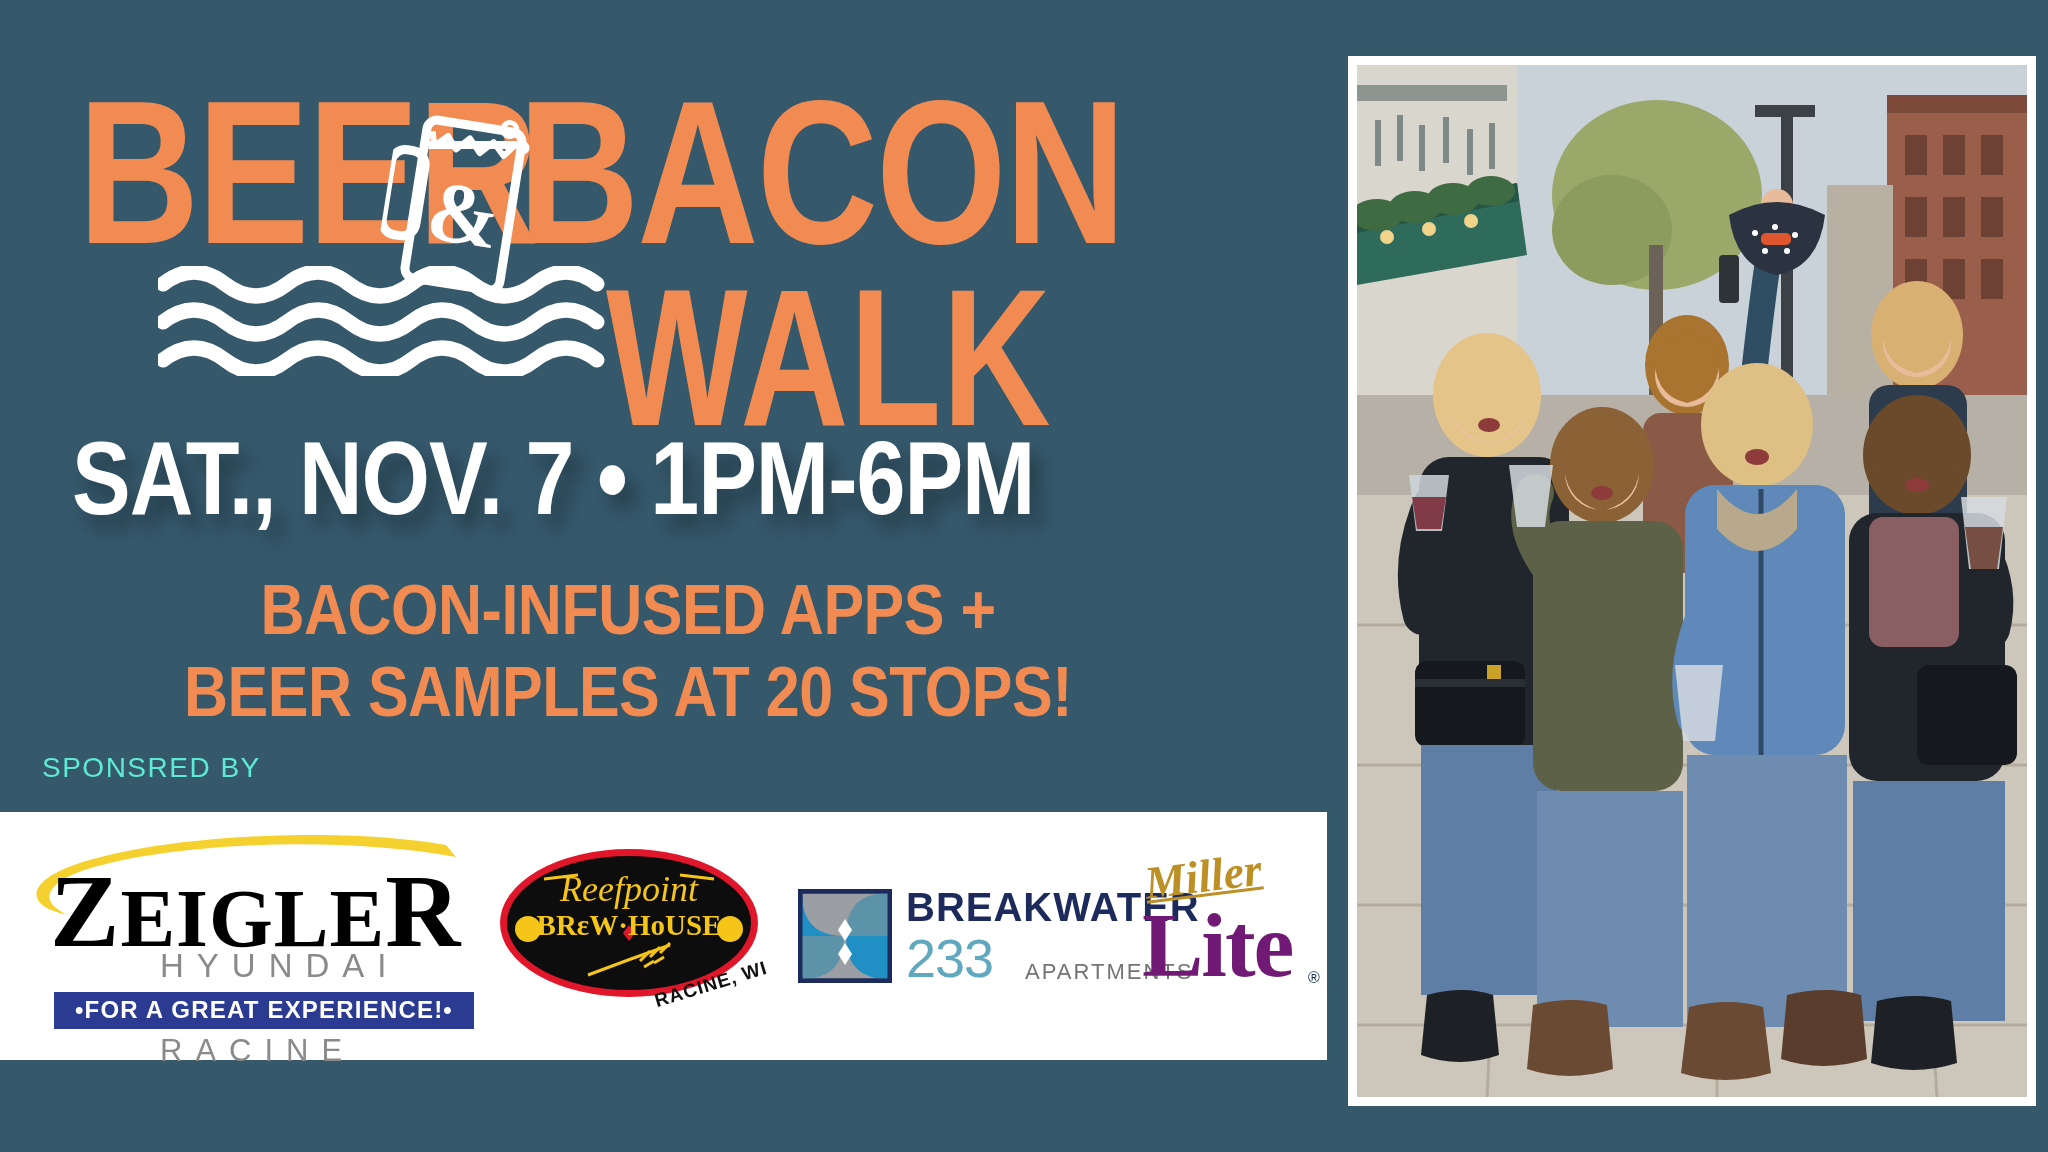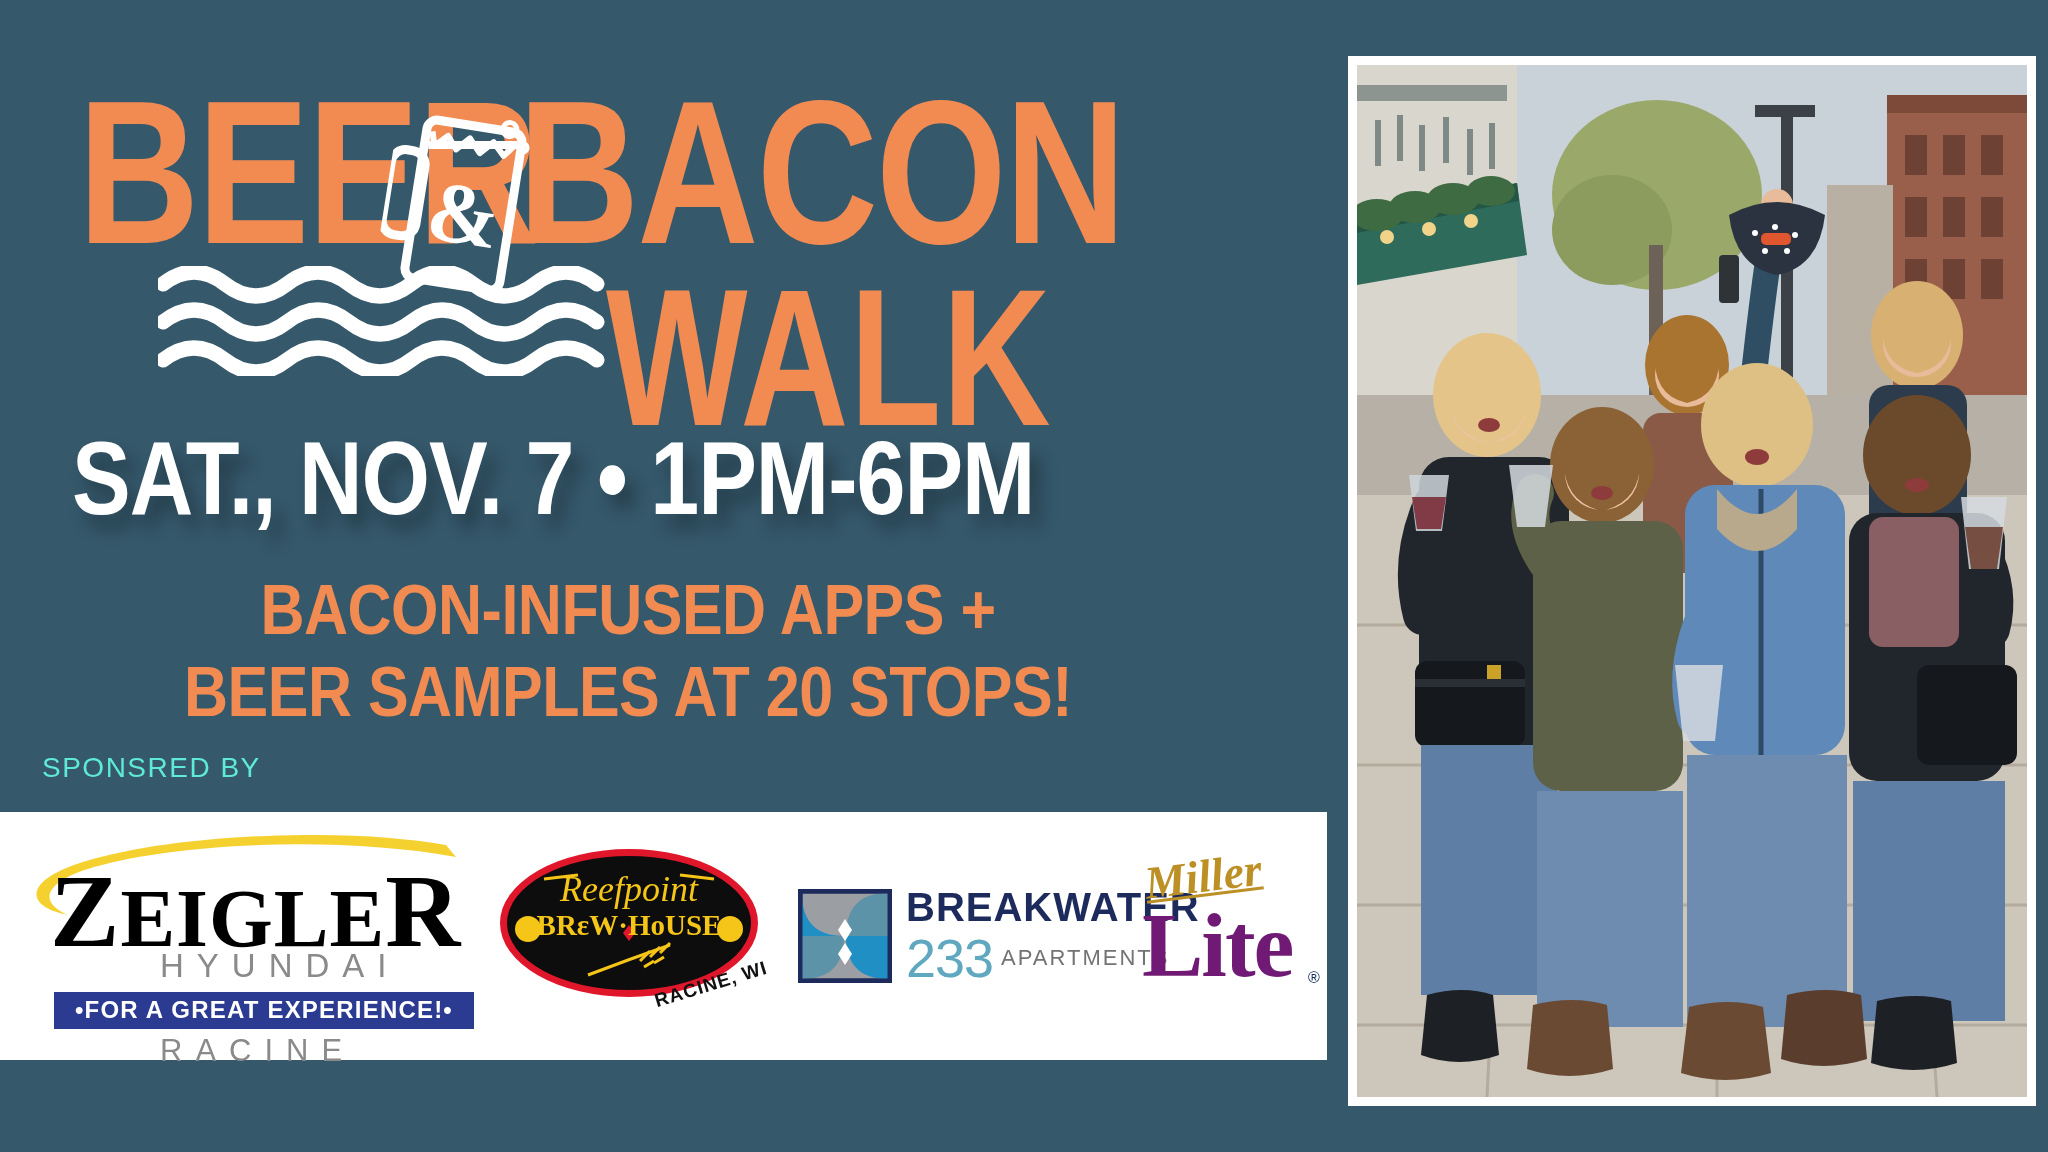--- a/index.html
+++ b/index.html
@@ -133,21 +133,21 @@
   }
 
   
   #logo-breakwater{position:relative;width:300px;height:120px;margin-left:36px;flex:0 0 auto;
     display:flex;align-items:center;}
   #bw-mark{width:94px;height:94px;flex:0 0 auto;}
   #bw-text{margin-left:14px;}
   #bw-name{
     color:#1d2a5c;font-size:40px;font-weight:bold;letter-spacing:1px;line-height:1;
   }
-  #bw-sub{display:flex;align-items:center;margin-top:4px;}
+  #bw-sub{display:flex;align-items:flex-end;margin-top:4px;gap:24px;}
   #bw-233{color:#5fa8bf;font-size:54px;font-weight:400;line-height:1;letter-spacing:-1px;}
   #bw-apts{color:#737373;font-size:22px;letter-spacing:2px;margin-left:8px;}
 
   
   #logo-miller{position:relative;width:200px;height:150px;margin-left:34px;flex:0 0 auto;}
   #miller-script{
     position:absolute;left:10px;top:0;
     font-family:"Liberation Serif",serif;font-style:italic;font-weight:bold;
     color:#bd9026;font-size:46px;line-height:1;
     transform:rotate(-7deg);transform-origin:left top;

